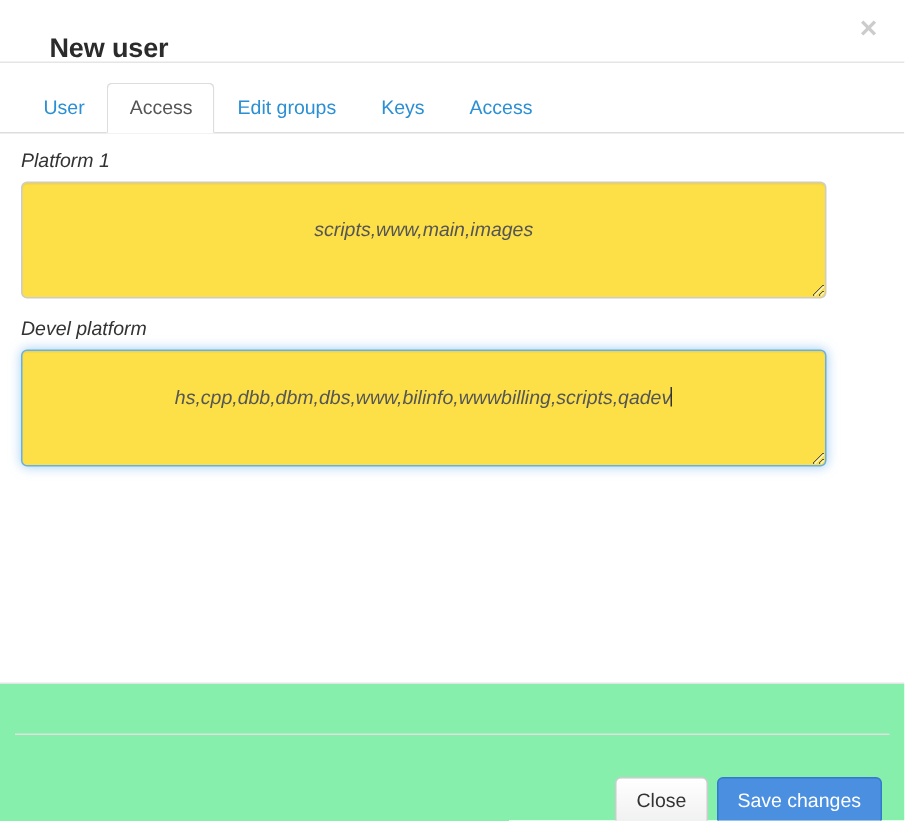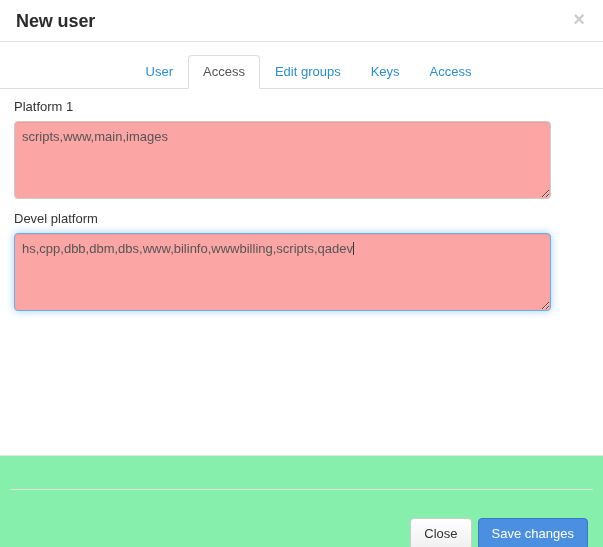--- a/index.html
+++ b/index.html
@@ -25,23 +25,23 @@
     display: flex;
     flex-direction: column;
   }
 
   
   .modal-header {
     position: relative;
     height: 42px;
     box-sizing: border-box;
     border-bottom: 1px solid #e5e5e5;
-    padding: 0 16px;
-    display: flex;
-    align-items: center;
+    padding: 0 33px;
+    display: flex;
+    align-items: flex-end;
     flex: none;
   }
   .modal-title {
     font-size: 18px;
     font-weight: bold;
     color: #2b2b2b;
     line-height: 1;
     letter-spacing: -0.1px;
   }
   .close-icon {
@@ -77,21 +77,20 @@
   .nav-tabs {
     list-style: none;
     margin: 0;
     padding: 0 0 0 14px;
     height: 47px;
     box-sizing: border-box;
     border-bottom: 1px solid #dddddd;
     display: flex;
     align-items: flex-end;
     padding-top: 17px;
-    justify-content: center;
   }
   .nav-tabs li {
     margin-bottom: -1px;
   }
   .nav-tabs a {
     display: block;
     padding: 7px 14px 7px;
     line-height: 1.4;
     font-size: 13px;
     color: #2a8fd4;
@@ -103,50 +102,52 @@
   .nav-tabs li.active a {
     color: #555555;
     background: #ffffff;
     border-color: #dddddd #dddddd #ffffff;
     cursor: default;
   }
 
   
   .form-area {
     padding: 10px 14px 0 14px;
+    font-style: italic;
   }
   .form-group {
     margin-bottom: 12px;
   }
   .control-label {
     display: block;
     font-size: 13px;
     color: #333333;
     margin-bottom: 5px;
     line-height: 1.3;
   }
   .form-control {
     display: block;
     box-sizing: border-box;
     width: 537px;
     height: 78px;
-    padding: 6px 7px;
+    padding: 22px 7px;
     font-family: "Liberation Sans", sans-serif;
     font-size: 13px;
     line-height: 1.45;
     color: #555555;
-    background-color: #fca5a5;
+    background-color: #fde047;
     border: 1px solid #cccccc;
     border-radius: 4px;
     box-shadow: inset 0 1px 1px rgba(0,0,0,.06);
     resize: both;
     overflow: hidden;
     white-space: pre-wrap;
     word-break: break-all;
     outline: none;
+    text-align: center;
   }
   .form-control.focused {
     border-color: #66afe9;
     box-shadow: inset 0 1px 1px rgba(0,0,0,.06), 0 0 8px rgba(102,175,233,.6);
   }
   
   .spell {
     text-decoration: underline;
     text-decoration-color: #e0452c;
     text-decoration-style: wavy;

